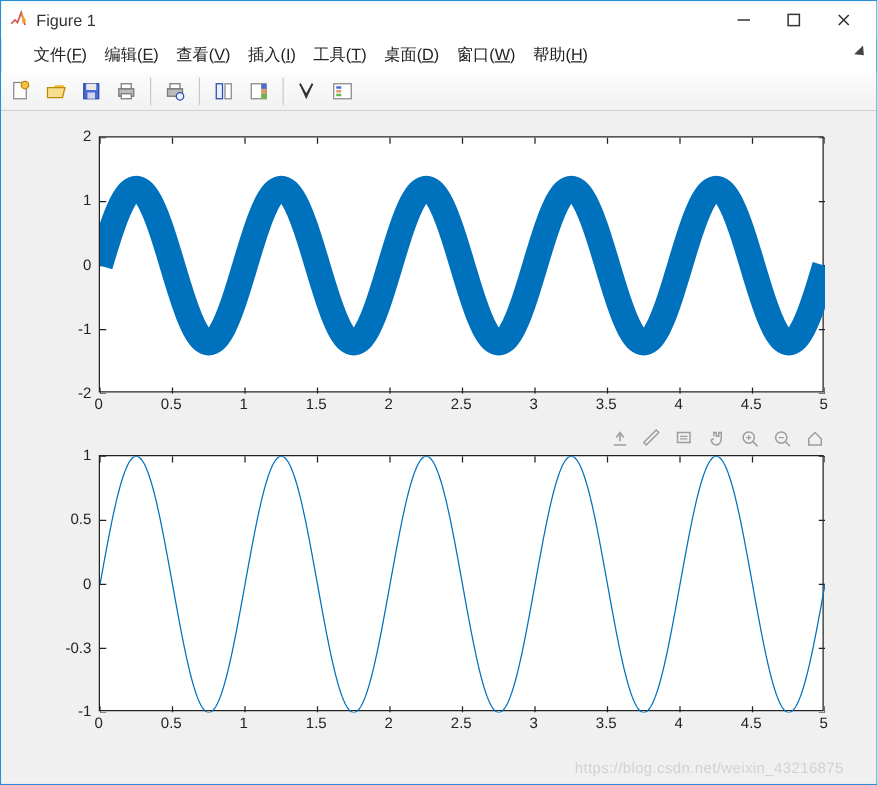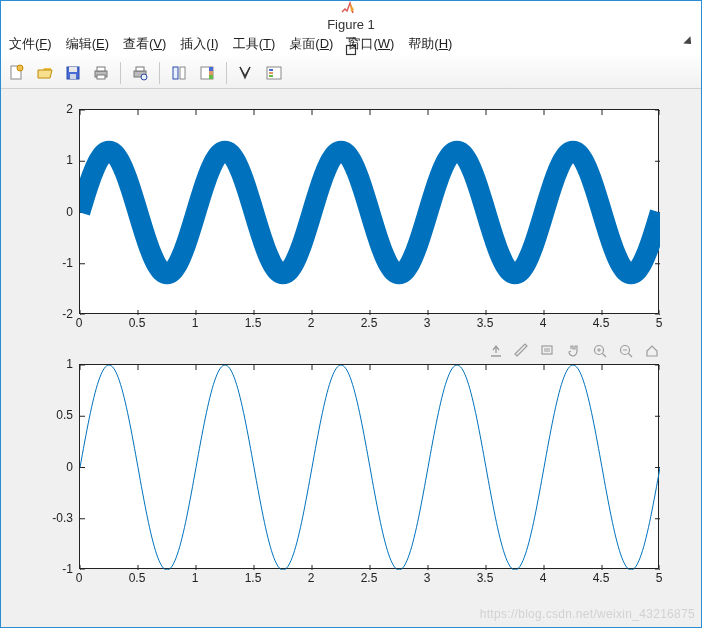--- a/index.html
+++ b/index.html
@@ -22,38 +22,37 @@
     flex-direction: column;
   }
   .titlebar {
     height: 30px;
     display: flex;
     align-items: center;
     padding: 0 6px;
     background: #fff;
     color: #333;
     font-size: 13px;
-    flex-direction: column;
   }
   .titlebar .app-icon {
     width: 16px; height: 16px; margin-right: 6px;
     display: inline-flex; align-items: center; justify-content: center;
   }
   .titlebar .title { flex: 0 0 auto; }
   .titlebar .spacer { flex: 1; }
   .winbtn {
     width: 40px; height: 28px;
     display: inline-flex; align-items: center; justify-content: center;
     color: #333;
   }
   .menubar {
     height: 26px;
     display: flex;
     align-items: center;
-    padding: 0 8px;
+    padding: 0 26px;
     gap: 14px;
     color: #222;
     font-size: 13px;
     position: relative;
   }
   .menubar .menu-item { cursor: default; }
   .menubar .menu-item u { text-decoration: underline; }
   .menubar .menu-expand {
     position: absolute; right: 6px; top: 5px;
     color: #333;
@@ -96,21 +95,21 @@
   .xtick { top: 2px; transform: translateX(-50%); }
   .chart-tools {
     position: absolute;
     display: flex;
     gap: 8px;
     color: #9d9d9d;
   }
   .chart-tools .ct { width: 18px; height: 18px; display: inline-flex; align-items: center; justify-content: center; }
   .watermark {
     position: absolute;
-    right: 6px; bottom: 6px;
+    right: 26px; bottom: 6px;
     color: rgba(120,120,120,0.25);
     font-size: 12px;
     font-family: Arial, sans-serif;
     letter-spacing: 0.3px;
   }
 </style>
 </head>
 <body>
 
 <div class="window">

